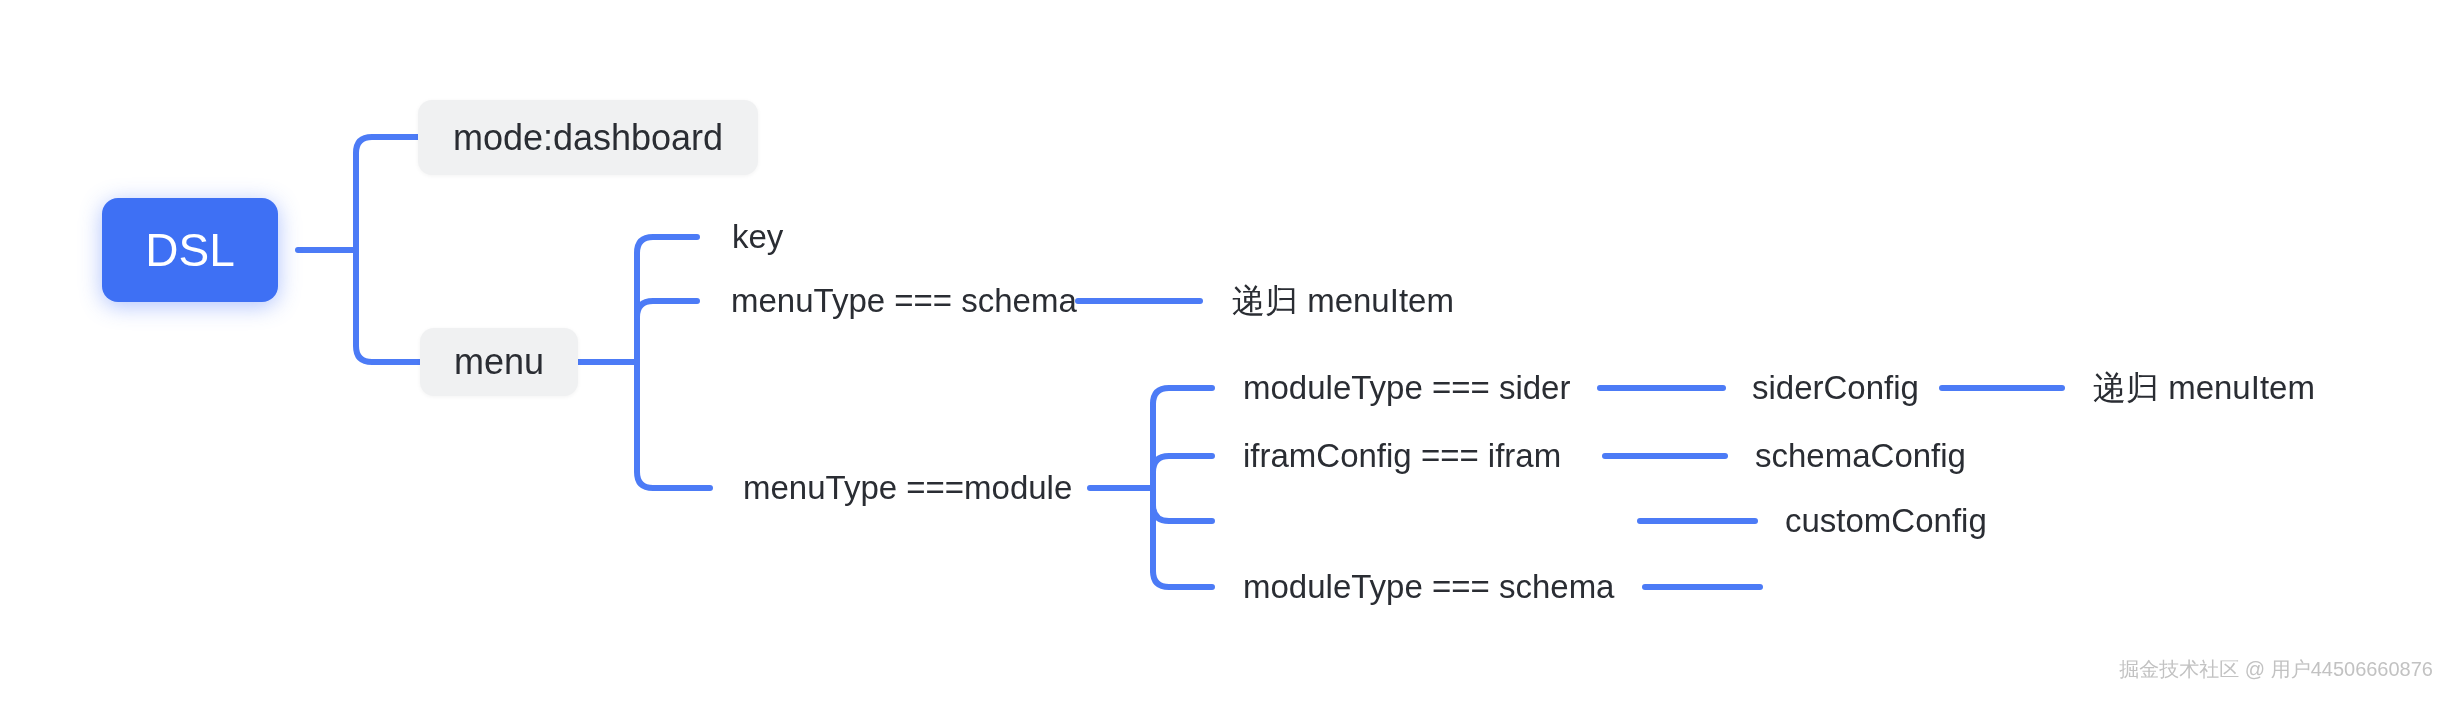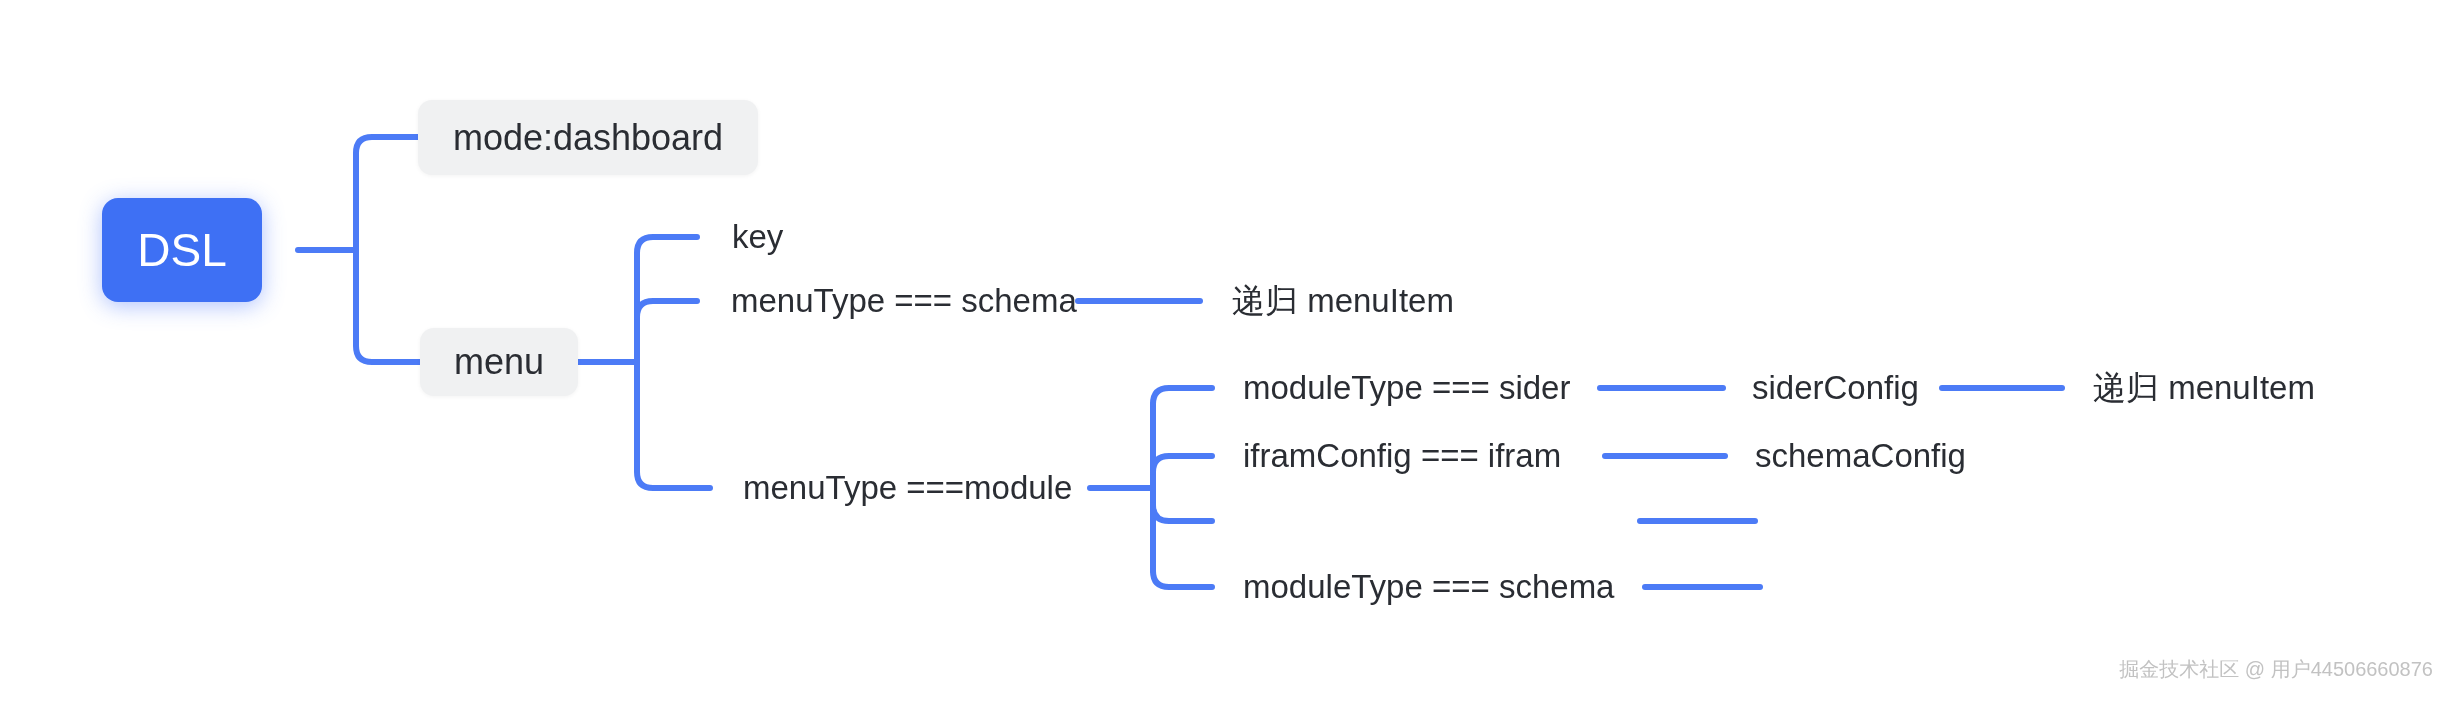--- a/index.html
+++ b/index.html
@@ -75,21 +75,21 @@
     <path d="M1153 472 Q1153 456 1169 456 H1212"></path>
     <path d="M1153 505 Q1153 521 1169 521 H1212"></path>
     <path d="M1153 571 Q1153 587 1169 587 H1212"></path>
     <path d="M1600 388 H1723"></path>
     <path d="M1942 388 H2062"></path>
     <path d="M1605 456 H1725"></path>
     <path d="M1640 521 H1755"></path>
     <path d="M1645 587 H1760"></path>
   </svg>
 
-  <div class="node root" style="left:102px;top:198px;width:160px;height:104px;">DSL</div>
+  <div class="node root" style="left:102px;top:198px;width:176px;height:104px;">DSL</div>
 
   <div class="node box" style="left:420px;top:328px;width:158px;height:68px;">menu</div>
 
   <div class="node box" style="left:418px;top:100px;width:340px;height:75px;">mode:dashboard</div>
 
   <div class="node plain" style="left:732px;top:237px;text-align:right;">key</div>
 
   <div class="node plain" style="left:731px;top:301px;">menuType === schema</div>
 
   <div class="node plain" style="left:1232px;top:301px;">递归 menuItem</div>
@@ -100,19 +100,20 @@
 
   <div class="node plain" style="left:1243px;top:456px;">iframConfig === ifram</div>
 
 
   <div class="node plain" style="left:1243px;top:587px;">moduleType === schema</div>
 
   <div class="node plain" style="left:1752px;top:388px;">siderConfig</div>
 
   <div class="node plain" style="left:1755px;top:456px;">schemaConfig</div>
 
+  <div class="node plain" style="left:1785px;top:521px;">customConfig</div>
 
 
   <div class="node plain" style="left:2093px;top:388px;">递归 menuItem</div>
 
   <div class="watermark">掘金技术社区 @ 用户44506660876</div>
 
 </div>
 
 </body></html>

